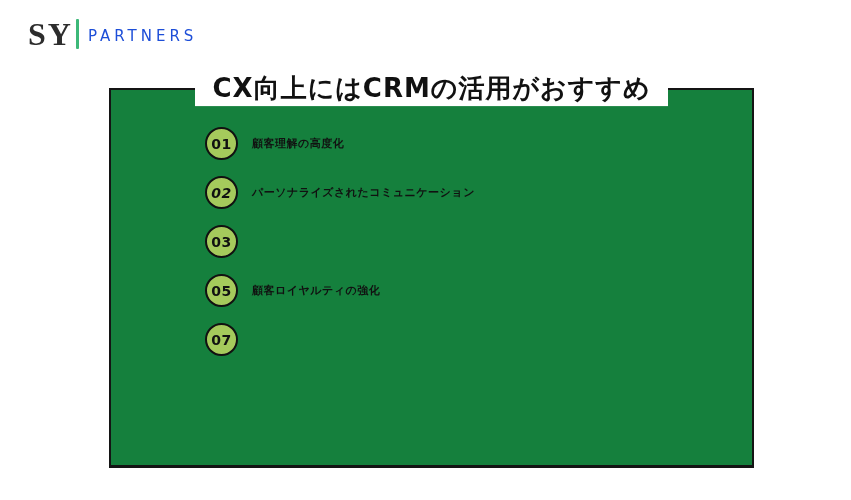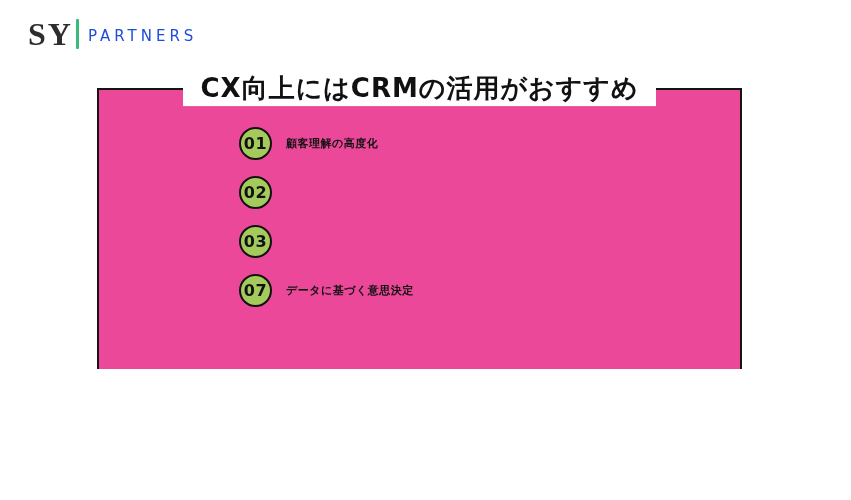--- a/index.html
+++ b/index.html
@@ -4,21 +4,21 @@
 <style>
   html, body {
     margin: 0;
     padding: 0;
     background: #ffffff;
     font-family: "DejaVu Sans", "Liberation Sans", sans-serif;
   }
   .page {
     position: relative;
     width: 851px;
-    height: 369px;
+    height: 500px;
     background: #ffffff;
     overflow: hidden;
   }
   
   .logo {
     position: absolute;
     left: 28px;
     top: 18px;
     display: flex;
     align-items: center;
@@ -40,28 +40,28 @@
   .logo-partners {
     font-size: 15px;
     color: #1d4ed8;
     letter-spacing: 4px;
     font-weight: 400;
     padding-top: 3px;
   }
   
   .panel {
     position: absolute;
-    left: 97px;
+    left: 109px;
     top: 88px;
     width: 645px;
     height: 380px;
     box-sizing: border-box;
     border: 2px solid #141414;
     border-bottom-width: 3px;
-    background: #ec4899;
+    background: #15803d;
   }
   .panel-title {
     position: absolute;
     top: 0;
     left: 50%;
     transform: translate(-50%, -54%);
     margin: 0;
     background: #ffffff;
     padding: 0 18px;
     font-size: 26px;
@@ -87,25 +87,24 @@
   .badge {
     flex: 0 0 auto;
     width: 33px;
     height: 33px;
     box-sizing: border-box;
     border: 2.5px solid #111111;
     border-radius: 50%;
     display: flex;
     align-items: center;
     justify-content: center;
-    font-size: 16px;
+    font-size: 14px;
     font-weight: bold;
     color: #111111;
     letter-spacing: 0.5px;
-    margin-left: 46px;
   }
   .benefit-label {
     font-size: 11px;
     font-weight: bold;
     color: #111111;
     letter-spacing: 0.5px;
   }
 </style>
 </head>
 <body>
@@ -120,30 +119,34 @@
 
   <section class="panel">
     <h1 class="panel-title">CX向上にはCRMの活用がおすすめ</h1>
     <ul class="benefit-list" id="benefit-list">
   <li class="benefit-item">
     <span class="badge" style="background: rgb(165, 202, 92);">01</span>
     <span class="benefit-label">顧客理解の高度化</span>
   </li>
 
   <li class="benefit-item">
-    <span class="badge" style="background: rgb(165, 202, 92);">02</span>
+    <span class="badge" style="background: rgb(165, 202, 92); font-style: italic;">02</span>
+    <span class="benefit-label">パーソナライズされたコミュニケーション</span>
   </li>
 
   <li class="benefit-item">
     <span class="badge" style="background: rgb(165, 202, 92);">03</span>
   </li>
 
 
+  <li class="benefit-item">
+    <span class="badge" style="background: rgb(165, 202, 92);">05</span>
+    <span class="benefit-label">顧客ロイヤルティの強化</span>
+  </li>
 
 
   <li class="benefit-item">
     <span class="badge" style="background: rgb(165, 202, 92);">07</span>
-    <span class="benefit-label">データに基づく意思決定</span>
   </li>
 </ul>
   </section>
 
 </div>
 
 </body></html>

